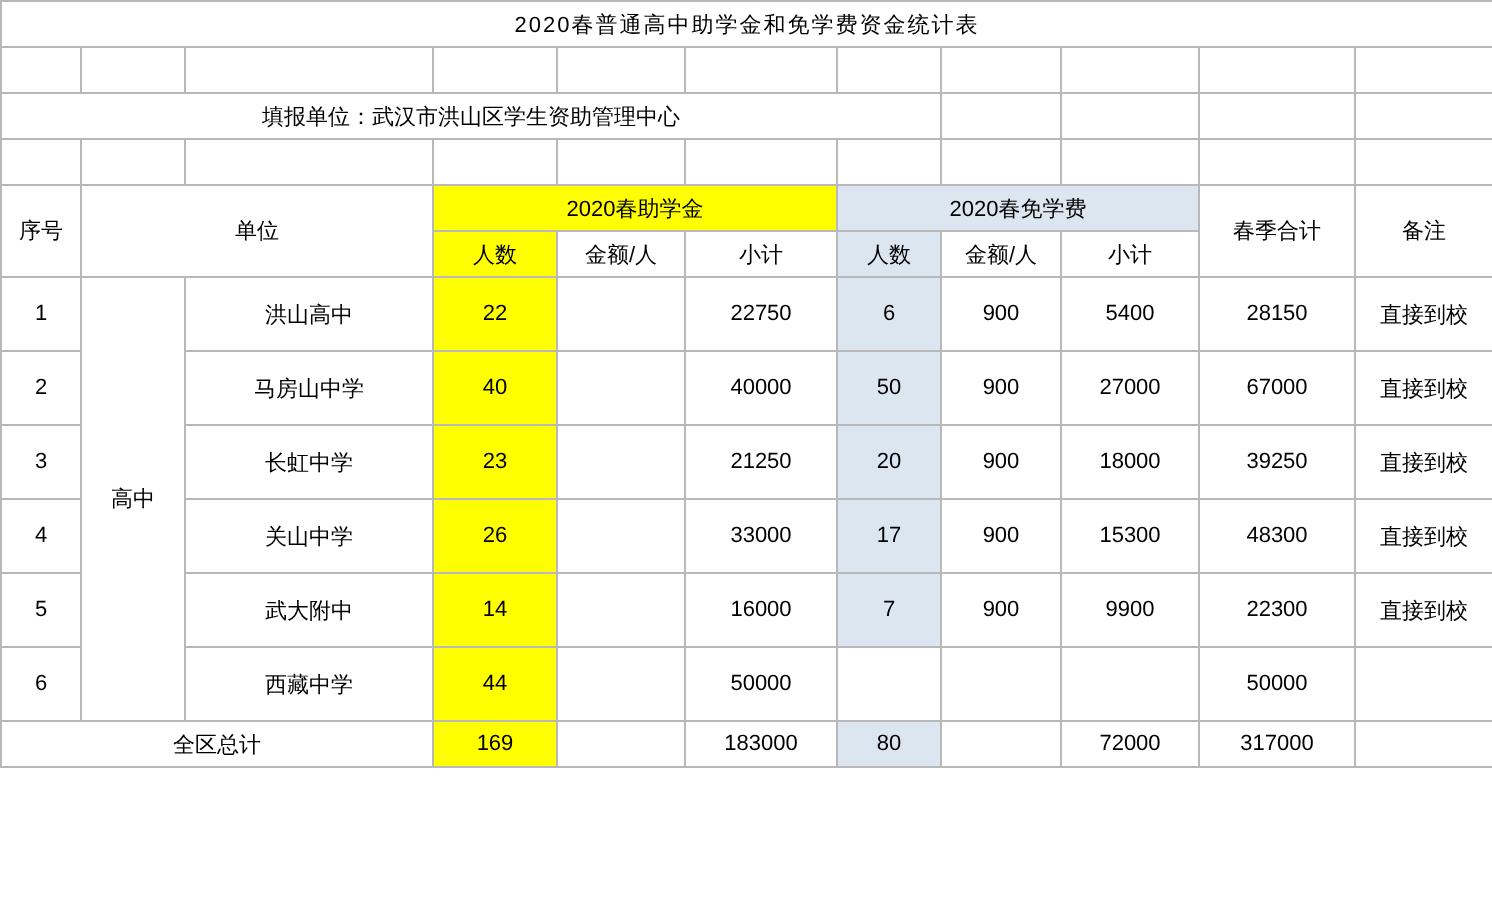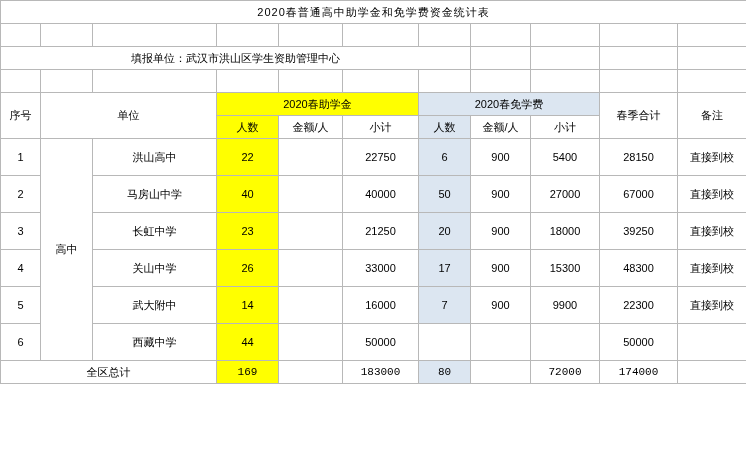--- a/index.html
+++ b/index.html
@@ -57,21 +57,20 @@
   }
   .blue {
     background: #dce6f1;
     margin-top: 32px;
   }
   .row-h {
     height: 37px;
   }
   .total-row td {
     height: 34px;
-    font-family: Liberation Mono, monospace;
   }
 </style>
 </head>
 <body>
 
 <div class="sheet">
   <table class="grid">
     <colgroup>
       <col style="width:40px">
       <col style="width:52px">
@@ -225,19 +224,19 @@
     </tr>
 
     <tr class="total-row">
       <td colspan="3">全区总计</td>
       <td class="yellow">169</td>
       <td></td>
       <td>183000</td>
       <td class="blue">80</td>
       <td></td>
       <td>72000</td>
-      <td>174000</td>
+      <td>317000</td>
       <td></td>
     </tr>
 
   </tbody>
     </table>
 </div>
 
 </body></html>

